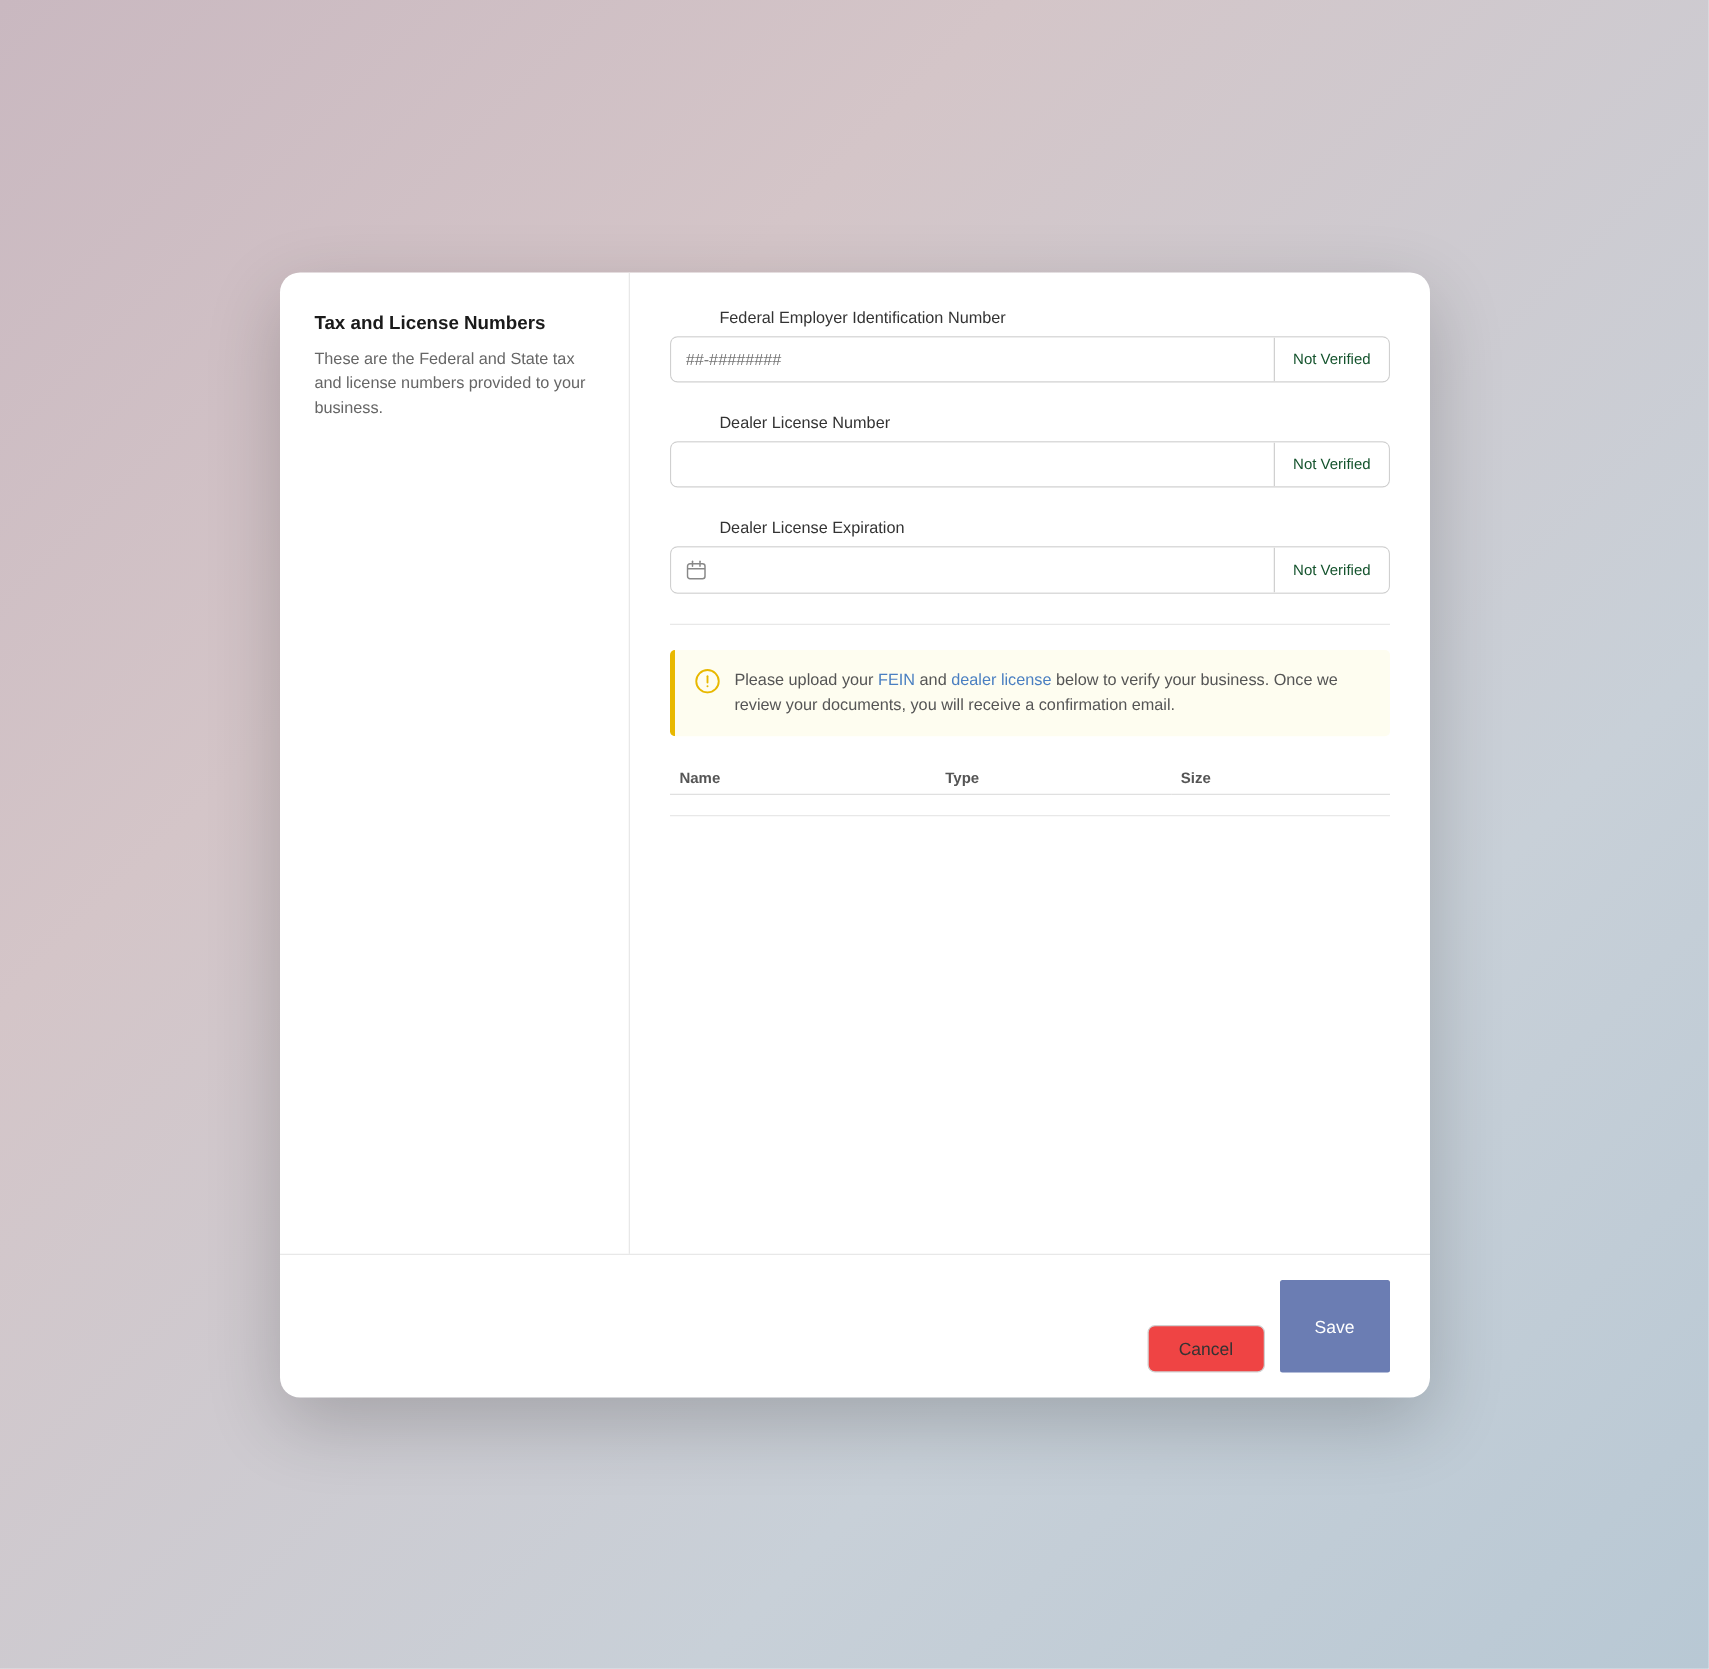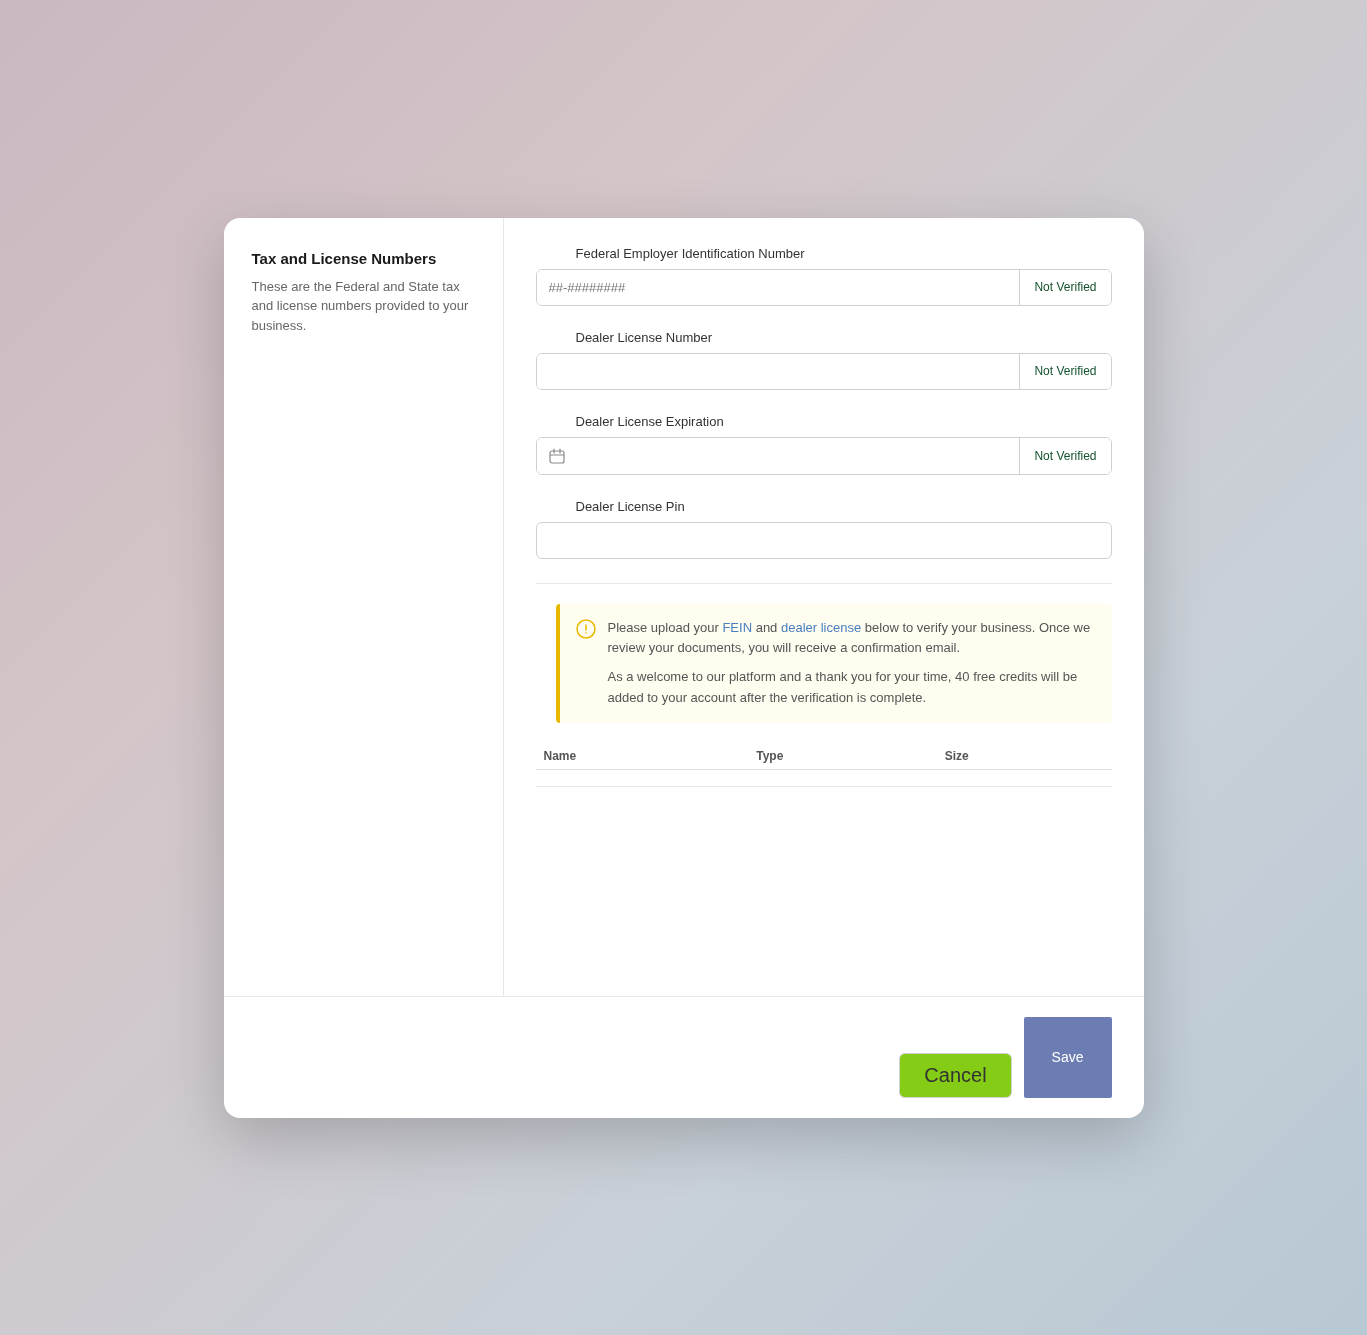--- a/index.html
+++ b/index.html
@@ -124,21 +124,20 @@
     }
 
     .notice-box {
       background: #fefdf0;
       border-left: 4px solid #e8b800;
       border-radius: 4px;
       padding: 14px 16px;
       margin-bottom: 20px;
       display: flex;
       gap: 12px;
-      margin-left: 20px;
     }
 
     .notice-icon {
       flex-shrink: 0;
       width: 20px;
       height: 20px;
       margin-top: 1px;
     }
 
     .notice-icon svg {
@@ -214,22 +213,22 @@
       display: flex;
       justify-content: flex-end;
       gap: 12px;
       border-top: 1px solid #e8e8e8;
     }
 
     .btn-cancel {
       padding: 10px 24px;
       border: 1px solid #d0d0d0;
       border-radius: 6px;
-      background: #84cc16;
-      font-size: 20px;
+      background: #ef4444;
+      font-size: 14px;
       font-weight: 500;
       color: #333;
       cursor: pointer;
       margin-top: 36px;
     }
 
     .btn-save {
       padding: 10px 28px;
       border: none;
       border-radius: 2px;
@@ -285,41 +284,36 @@
                 <line x1="1" y1="7" x2="15" y2="7" stroke="#888" stroke-width="1.2"></line>
                 <line x1="5" y1="1" x2="5" y2="5" stroke="#888" stroke-width="1.2" stroke-linecap="round"></line>
                 <line x1="11" y1="1" x2="11" y2="5" stroke="#888" stroke-width="1.2" stroke-linecap="round"></line>
               </svg>
             </span>
           </div>
           <span class="not-verified-badge">Not Verified</span>
         </div>
       </div>
 
-      <div class="field-group">
-        <label class="field-label">Dealer License Pin</label>
-        <input type="text" class="input-plain" style="">
-      </div>
 
 
       <hr class="divider">
 
       <div class="notice-box">
         <div class="notice-icon">
           <svg viewBox="0 0 20 20" fill="none" xmlns="http://www.w3.org/2000/svg">
             <circle cx="10" cy="10" r="9" stroke="#e8b800" stroke-width="1.5"></circle>
             <line x1="10" y1="6" x2="10" y2="11" stroke="#e8b800" stroke-width="1.5" stroke-linecap="round"></line>
             <circle cx="10" cy="14" r="0.8" fill="#e8b800"></circle>
           </svg>
         </div>
         <div class="notice-text">
           <p>
             <span>Please upload your </span><a class="fein" href="#">FEIN</a><span> and </span><a class="dealer-license" href="#">dealer license</a><span> below to verify your business. Once we review your documents, you will receive a confirmation email.</span>
           </p>
-          <p>As a welcome to our platform and a thank you for your time, 40 free credits will be added to your account after the verification is complete.</p>
         </div>
       </div>
 
       <table class="file-table">
         <thead>
           <tr>
             <th>Name</th>
             <th>Type</th>
             <th>Size</th>
           </tr>

